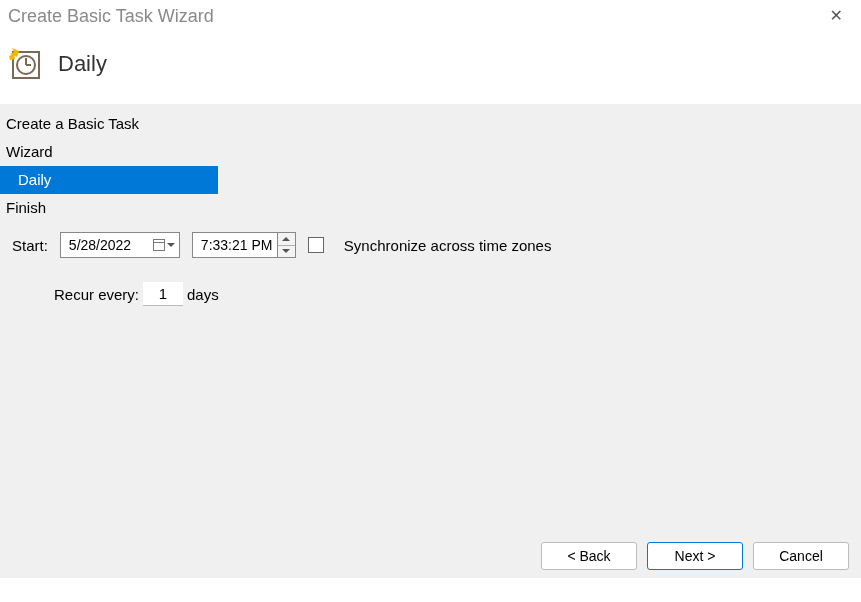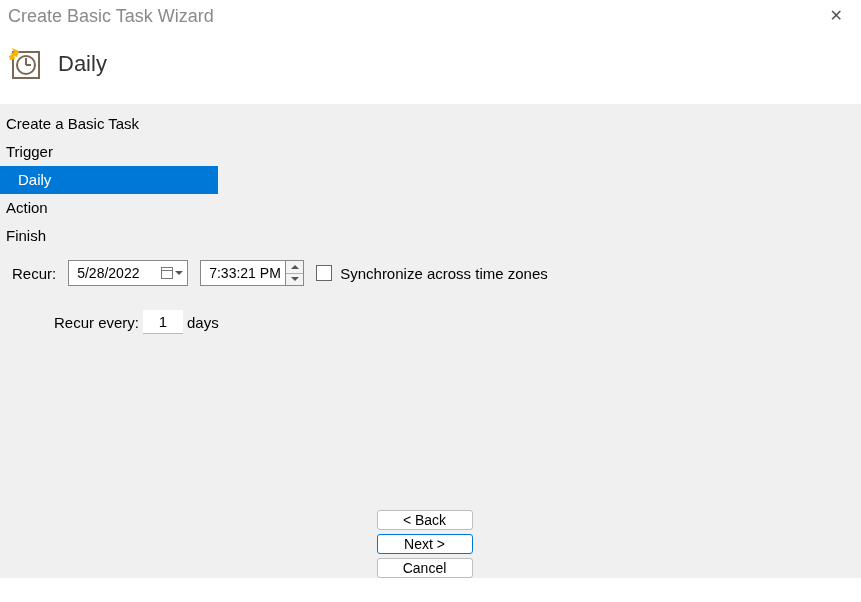--- a/index.html
+++ b/index.html
@@ -147,43 +147,42 @@
     .checkbox {
       width: 16px; height: 16px;
       border: 1px solid #666;
       background: #fff;
       display: inline-block;
       cursor: pointer;
     }
     .chk-row {
       display: inline-flex;
       align-items: center;
-      gap: 8px;
+      gap: 20px;
       cursor: default;
     }
     .recur-input {
       width: 40px;
       height: 24px;
       border: none;
       border-bottom: 1px solid #bbb;
       text-align: center;
       background: #fff;
       font-size: 15px;
       padding: 0 4px;
       font-family: inherit;
     }
     .footer {
       height: 44px;
       background: #f0f0f0;
       display: flex;
       align-items: center;
       justify-content: flex-end;
-      gap: 4px;
+      gap: 10px;
       padding-right: 12px;
-      flex-direction: column;
     }
     .btn {
       min-width: 96px;
       height: 28px;
       background: #fff;
       border: 1px solid #bcbcbc;
       border-radius: 3px;
       font-size: 14px;
       cursor: pointer;
       display: inline-flex;
@@ -213,29 +212,28 @@
       <polygon points="4,2 11,5 9,11 2,8 6,6" fill="#f7b500"></polygon>
       <polygon points="1,10 6,8 7,13 2,14" fill="#f7b500"></polygon>
     </svg>
   </span>
   <span class="header-title">Daily</span>
 </div>
 
 <div class="body">
   <div class="sidebar">
     <div class="nav-item"><span>Create a Basic Task</span></div>
-    <div class="nav-item"><span>Trigger</span></div>
+    <div class="nav-item"><span>Wizard</span></div>
     <div class="nav-item indent selected"><span>Daily</span></div>
-    <div class="nav-item"><span>Action</span></div>
     <div class="nav-item"><span>Finish</span></div>
   </div>
 
   <div class="content">
     <div class="row">
-      <span class="label">Recur:</span>
+      <span class="label">Start:</span>
 
       <span class="date-field">
         <span>5/28/2022</span>
         <span class="dp">
           <span class="calendar-icon"></span>
           <span class="chev-down"></span>
         </span>
       </span>
 
       <span class="time-field">

